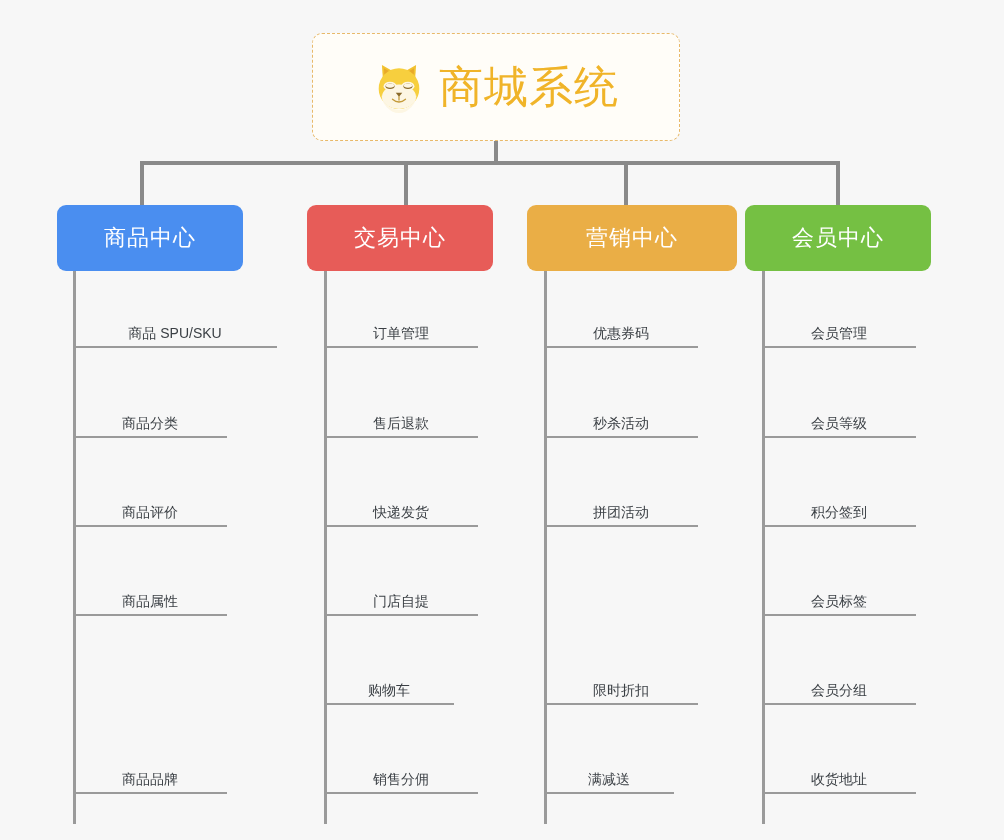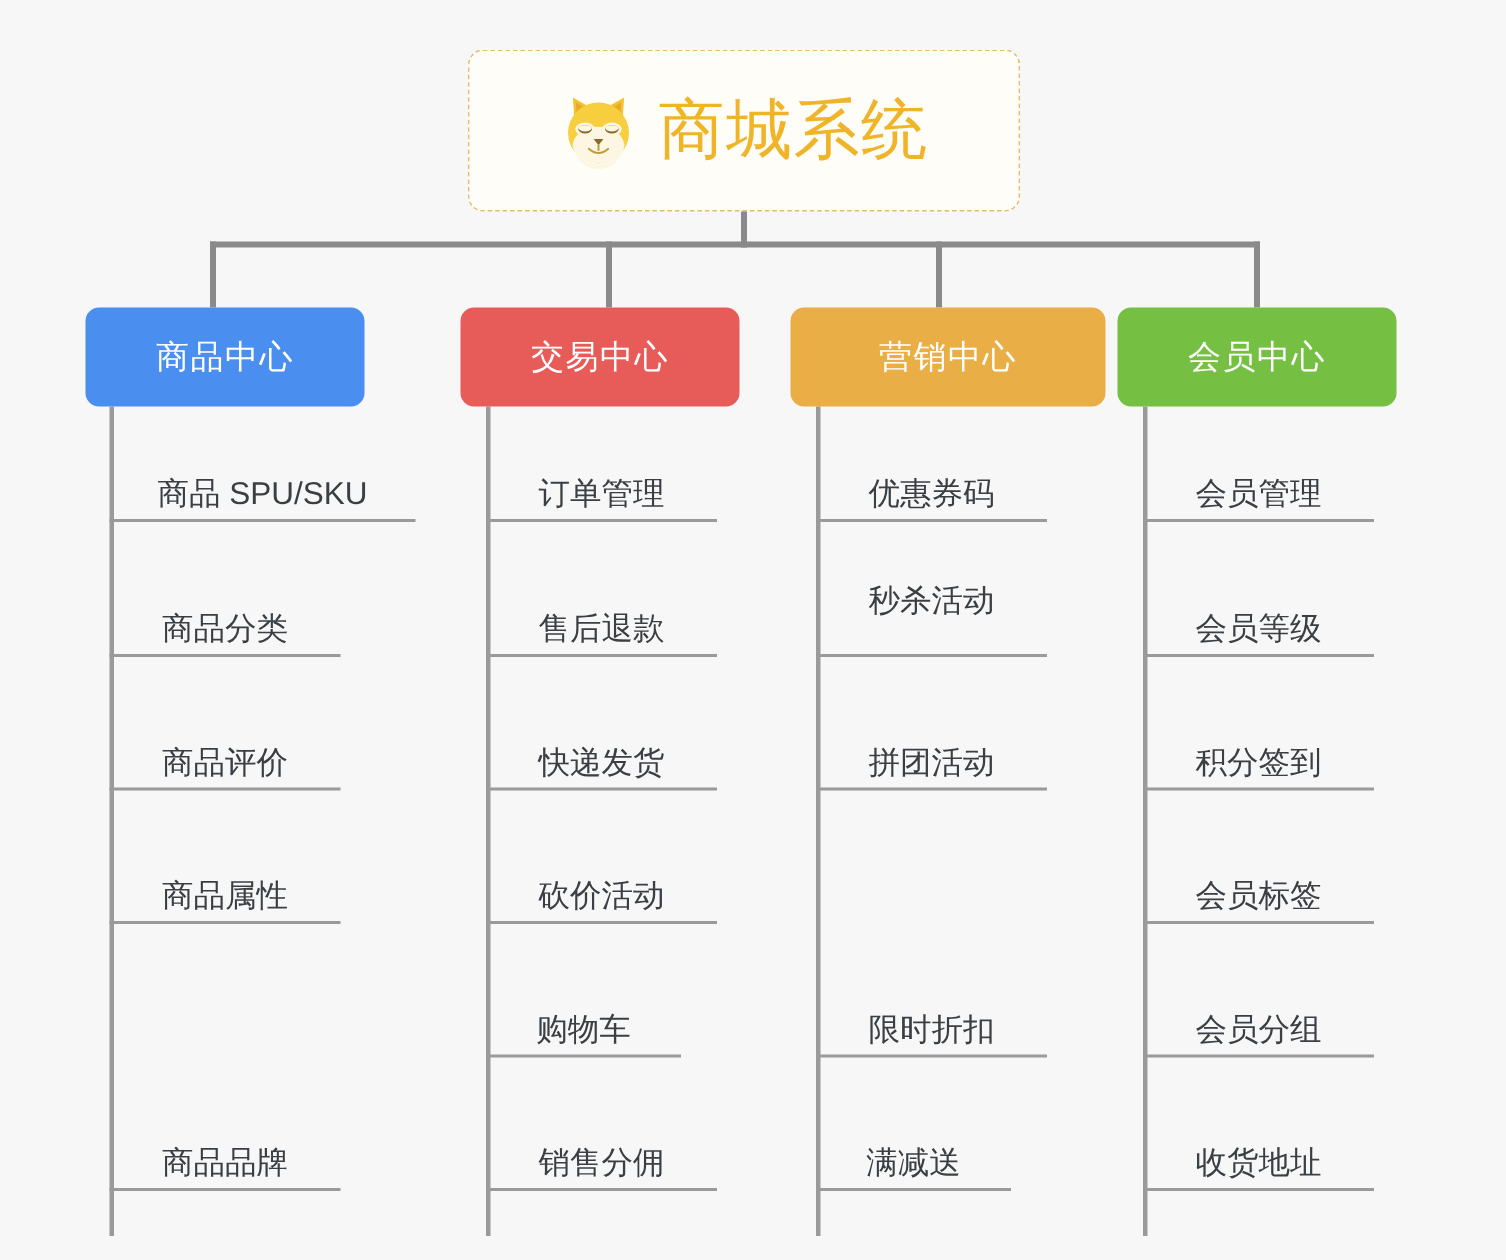--- a/index.html
+++ b/index.html
@@ -85,21 +85,21 @@
     height: 68px;
     box-sizing: border-box;
     border-bottom: 2px solid #9a9a9a;
     display: flex;
     align-items: flex-end;
     justify-content: center;
     padding-bottom: 5px;
   }
   .leaf-label {
     color: #3a3f44;
-    font-size: 21px;
+    font-size: 14px;
     white-space: nowrap;
     line-height: 1.1;
   }
 </style>
 </head>
 <body style="background: rgb(247, 247, 247);">
 
 <div id="canvas" style="background: rgb(247, 247, 247);">
 
   <div class="root-node" style="background: rgb(255, 253, 248); border-color: rgb(232, 185, 106);">
@@ -168,37 +168,37 @@
   <div class="leaf" style="left: 324px; top: 280px; width: 154px; border-bottom-color: rgb(154, 154, 154);">
     <span class="leaf-label" style="color: rgb(58, 63, 68);">订单管理</span>
   </div>
   <div class="leaf" style="left: 324px; top: 370px; width: 154px; border-bottom-color: rgb(154, 154, 154);">
     <span class="leaf-label" style="color: rgb(58, 63, 68);">售后退款</span>
   </div>
   <div class="leaf" style="left: 324px; top: 459px; width: 154px; border-bottom-color: rgb(154, 154, 154);">
     <span class="leaf-label" style="color: rgb(58, 63, 68);">快递发货</span>
   </div>
   <div class="leaf" style="left: 324px; top: 548px; width: 154px; border-bottom-color: rgb(154, 154, 154);">
-    <span class="leaf-label" style="color: rgb(58, 63, 68);">砍价活动</span>
+    <span class="leaf-label" style="color: rgb(58, 63, 68);">门店自提</span>
   </div>
   <div class="leaf" style="left: 324px; top: 637px; width: 130px; border-bottom-color: rgb(154, 154, 154);">
     <span class="leaf-label" style="color: rgb(58, 63, 68);">购物车</span>
   </div>
   <div class="leaf" style="left: 324px; top: 726px; width: 154px; border-bottom-color: rgb(154, 154, 154);">
     <span class="leaf-label" style="color: rgb(58, 63, 68);">销售分佣</span>
   </div>
 
   <div class="cat-head" style="left: 527px; top: 205px; width: 210px; background: rgb(234, 174, 70);">
     <span>营销中心</span>
   </div>
   <div class="trunk" style="left: 544px; top: 271px; height: 553px; background: rgb(154, 154, 154);"></div>
   <div class="leaf" style="left: 544px; top: 280px; width: 154px; border-bottom-color: rgb(154, 154, 154);">
     <span class="leaf-label" style="color: rgb(58, 63, 68);">优惠券码</span>
   </div>
-  <div class="leaf" style="left: 544px; top: 370px; width: 154px; border-bottom-color: rgb(154, 154, 154); align-items: center;">
+  <div class="leaf" style="left: 544px; top: 370px; width: 154px; border-bottom-color: rgb(154, 154, 154);">
     <span class="leaf-label" style="color: rgb(58, 63, 68);">秒杀活动</span>
   </div>
   <div class="leaf" style="left: 544px; top: 459px; width: 154px; border-bottom-color: rgb(154, 154, 154);">
     <span class="leaf-label" style="color: rgb(58, 63, 68);">拼团活动</span>
   </div>
   <div class="leaf" style="left: 544px; top: 637px; width: 154px; border-bottom-color: rgb(154, 154, 154);">
     <span class="leaf-label" style="color: rgb(58, 63, 68);">限时折扣</span>
   </div>
   <div class="leaf" style="left: 544px; top: 726px; width: 130px; border-bottom-color: rgb(154, 154, 154);">
     <span class="leaf-label" style="color: rgb(58, 63, 68);">满减送</span>

